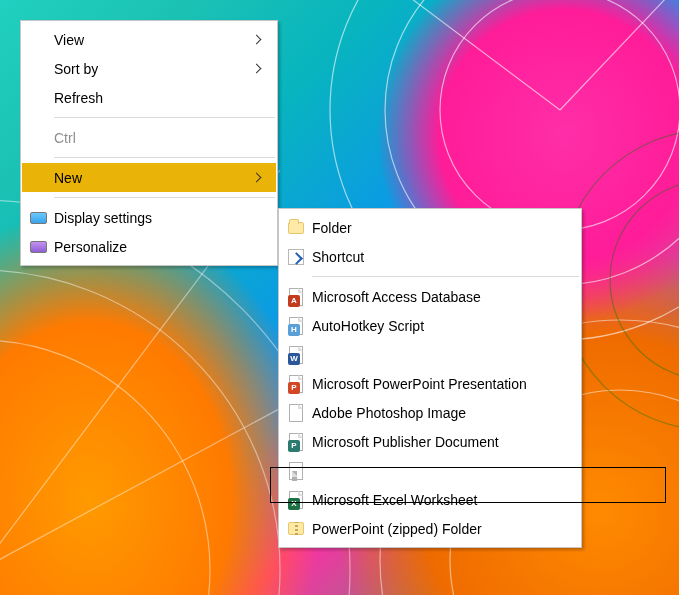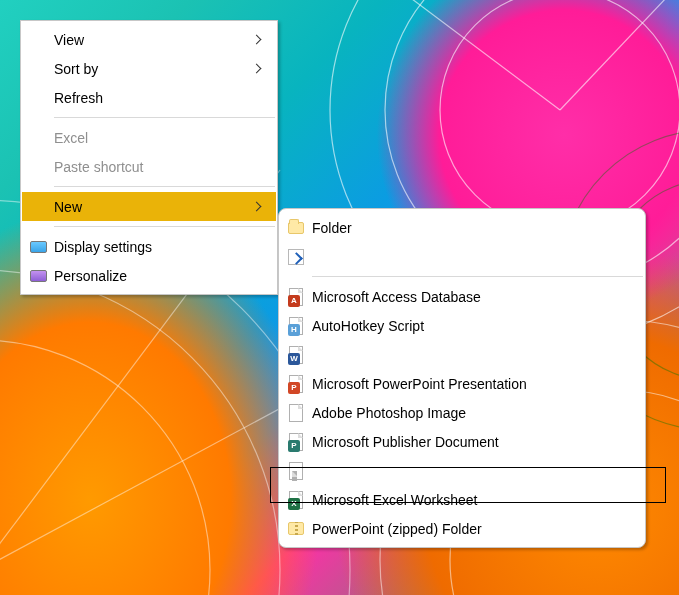--- a/index.html
+++ b/index.html
@@ -37,22 +37,21 @@
       padding: 4px 1px;
     }
     .menu1 {
       left: 20px;
       top: 20px;
       width: 258px;
     }
     .menu2 {
       left: 278px;
       top: 208px;
-      width: 368px;
-      border-radius: 8px;
+      width: 304px;
     }
     .menu-item {
       display: flex;
       align-items: center;
       height: 29px;
       padding-left: 32px;
       padding-right: 10px;
       position: relative;
       color: #000;
     }
@@ -239,24 +238,21 @@
   </div>
   <div class="menu-item">
     <span class="label">Sort by</span>
     <span class="arrow"></span>
   </div>
   <div class="menu-item">
     <span class="label">Refresh</span>
   </div>
   <div class="separator"></div>
   <div class="menu-item disabled">
-    <span class="label">Excel</span>
-  </div>
-  <div class="menu-item disabled">
-    <span class="label">Paste shortcut</span>
+    <span class="label">Ctrl</span>
   </div>
   <div class="separator"></div>
   <div class="menu-item highlighted">
     <span class="label">New</span>
     <span class="arrow"></span>
   </div>
   <div class="separator"></div>
   <div class="menu-item">
     <span class="icon-slot">
         <span class="icon-monitor m-blue"></span>
@@ -275,20 +271,21 @@
   <div class="menu-item">
     <span class="icon-slot">
         <span class="icon-folder"></span>
       </span>
     <span class="label">Folder</span>
   </div>
   <div class="menu-item">
     <span class="icon-slot">
         <span class="icon-shortcut"></span>
       </span>
+    <span class="label">Shortcut</span>
   </div>
   <div class="separator"></div>
   <div class="menu-item">
     <span class="icon-slot">
         <span class="icon-doc">
           <span class="badge b-red">A</span>
         </span>
       </span>
     <span class="label">Microsoft Access Database</span>
   </div>

